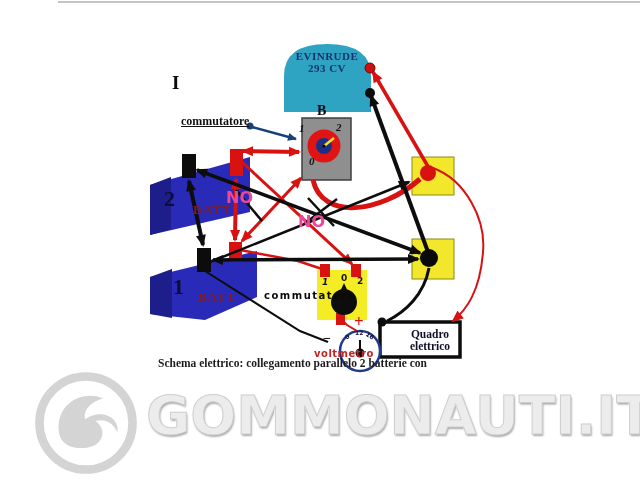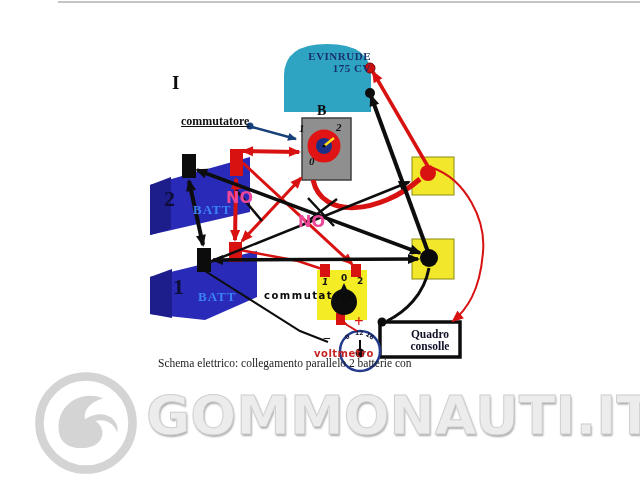--- a/index.html
+++ b/index.html
@@ -5,41 +5,41 @@
   html,body{margin:0;padding:0;background:#ffffff;}
   #stage{
     position:relative;width:640px;height:480px;background:#ffffff;
     overflow:hidden;font-family:"Liberation Serif",serif;
   }
   .abs{position:absolute;}
   .serif{font-family:"Liberation Serif",serif;}
   .sans{font-family:"DejaVu Sans",sans-serif;}
   .nowrap{white-space:nowrap;}
 
-  .engine-text{left:283px;top:50px;width:88px;text-align:right;
+  .engine-text{left:283px;top:50px;width:88px;text-align:center;
     color:#173070;font-weight:bold;font-size:11px;line-height:12px;letter-spacing:.5px;}
   .marker-i{left:172px;top:72px;font-weight:bold;font-size:19px;color:#0c0c0c;}
   .commutatore-top{left:181px;top:114px;font-weight:bold;font-size:12px;
     text-decoration:underline;color:#101010;}
   .sel-letter{left:317px;top:103px;font-weight:bold;font-size:14px;color:#0a0a0a;}
   .dial-num{font-weight:bold;font-size:11px;color:#101010;font-style:italic;}
   .bat-num{font-weight:bold;font-size:22px;color:#0d0d38;}
-  .bat-label{font-weight:bold;font-size:13px;color:#3b82f6;letter-spacing:1px;}
+  .bat-label{font-weight:bold;font-size:13px;color:#7f1d1d;letter-spacing:1px;}
   .no-label{font-weight:bold;font-size:16px;color:#ec4899;}
   .commutatore-bottom{left:264px;top:290px;font-weight:bold;font-size:10px;
     color:#0a0a0a;letter-spacing:1.5px;}
   .ydial-num{font-weight:bold;font-size:9px;color:#151515;}
   .volt-scale{font-weight:bold;font-size:6px;color:#101030;}
   .plus-sign{left:354px;top:312px;color:#d81111;font-weight:bold;font-size:17px;}
   .minus-sign{left:323px;top:331px;color:#0a0a0a;font-weight:bold;font-size:14px;}
   .voltmetro{left:314px;top:348px;font-weight:bold;font-size:10px;color:#c32424;
     letter-spacing:.5px;}
   .console-text{left:380px;top:328px;width:100px;text-align:center;
     font-weight:bold;font-size:11.5px;line-height:12px;color:#101028;}
-  .caption{left:158px;top:356px;font-weight:normal;font-size:11.5px;
+  .caption{left:158px;top:356px;font-weight:bold;font-size:11.5px;
     line-height:14px;color:#1c1c1c;text-align:center;}
   .watermark-text{left:146px;top:384px;font-weight:bold;font-size:54px;
     color:#ececec;letter-spacing:0px;
     text-shadow:-1px -1px 0 #ffffff,1px 2px 2px #a8a8a8,0 0 1px #c4c4c4;
     -webkit-text-stroke:1px #cfcfcf;}
 </style>
 </head>
 <body>
 
 <div id="stage">
@@ -136,21 +136,21 @@
 
     <circle cx="370" cy="68" r="5" fill="#cc0f0f" stroke="#7a0606" stroke-width="1"></circle>
     <circle cx="370" cy="93" r="5" fill="#0d0d0d"></circle>
     <circle cx="428" cy="173" r="8" fill="#d81111"></circle>
     <circle cx="429" cy="258" r="9" fill="#0a0a0a"></circle>
     <circle cx="382" cy="322" r="4.5" fill="#0d0d0d"></circle>
   </svg>
 
   <div class="abs engine-text serif">
     <div>EVINRUDE</div>
-    <div>175 CV</div>
+    <div>293 CV</div>
   </div>
 
   <div class="abs marker-i serif">I</div>
 
   <div class="abs commutatore-top serif nowrap">commutatore</div>
   <div class="abs sel-letter serif" style="left:317px;top:103px;">B</div>
   <div class="abs dial-num serif" style="left:299px;top:122px;">1</div>
   <div class="abs dial-num serif" style="left:336px;top:121px;">2</div>
   <div class="abs dial-num serif" style="left:309px;top:155px;">0</div>
 
@@ -169,21 +169,21 @@
 
   <div class="abs volt-scale sans" style="left:345px;top:333px;transform:rotate(-35deg);">0</div>
   <div class="abs volt-scale sans" style="left:355px;top:329px;">12</div>
   <div class="abs volt-scale sans" style="left:366px;top:332px;transform:rotate(35deg);">16</div>
   <div class="abs plus-sign serif">+</div>
   <div class="abs minus-sign serif">−</div>
   <div class="abs voltmetro sans">voltmetro</div>
 
   <div class="abs console-text serif">
     <div>Quadro</div>
-    <div>consolle</div>
+    <div>elettrico</div>
   </div>
 
   <div class="abs caption serif">
     <div class="nowrap">Schema elettrico: collegamento parallelo 2 batterie con</div>
   </div>
 
   <svg class="abs" style="left:26px;top:366px;" width="120" height="114" viewBox="0 0 120 120">
     <circle cx="60" cy="60" r="49" fill="#ffffff" stroke="#d4d4d4" stroke-width="9"></circle>
     <path d="M32,72 C26,44 52,24 78,34 C64,38 57,47 59,56 C76,44 96,54 93,70
              C89,59 78,55 70,58 C83,67 78,84 61,86 C46,88 35,83 32,72 Z" fill="#d4d4d4"></path>

